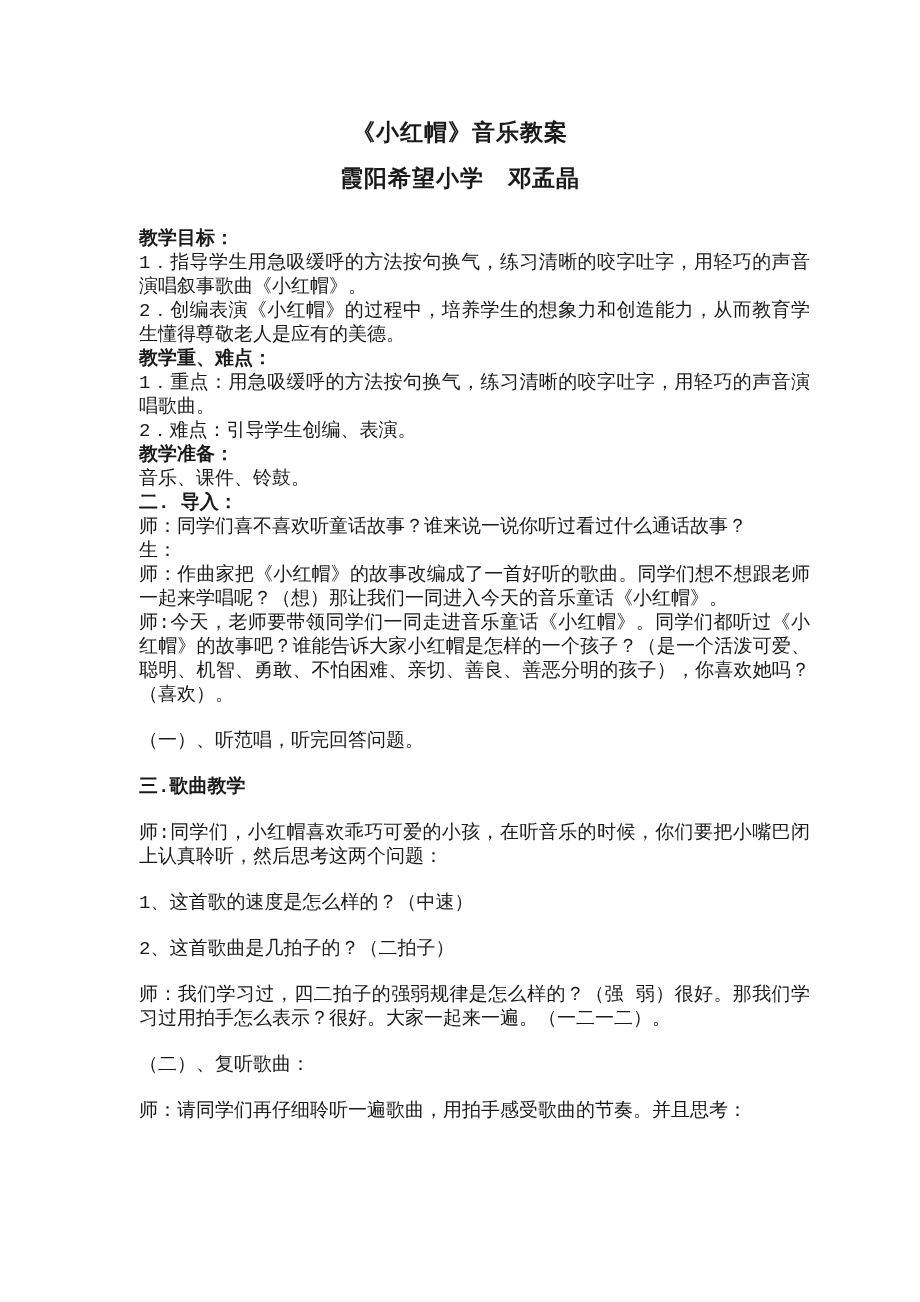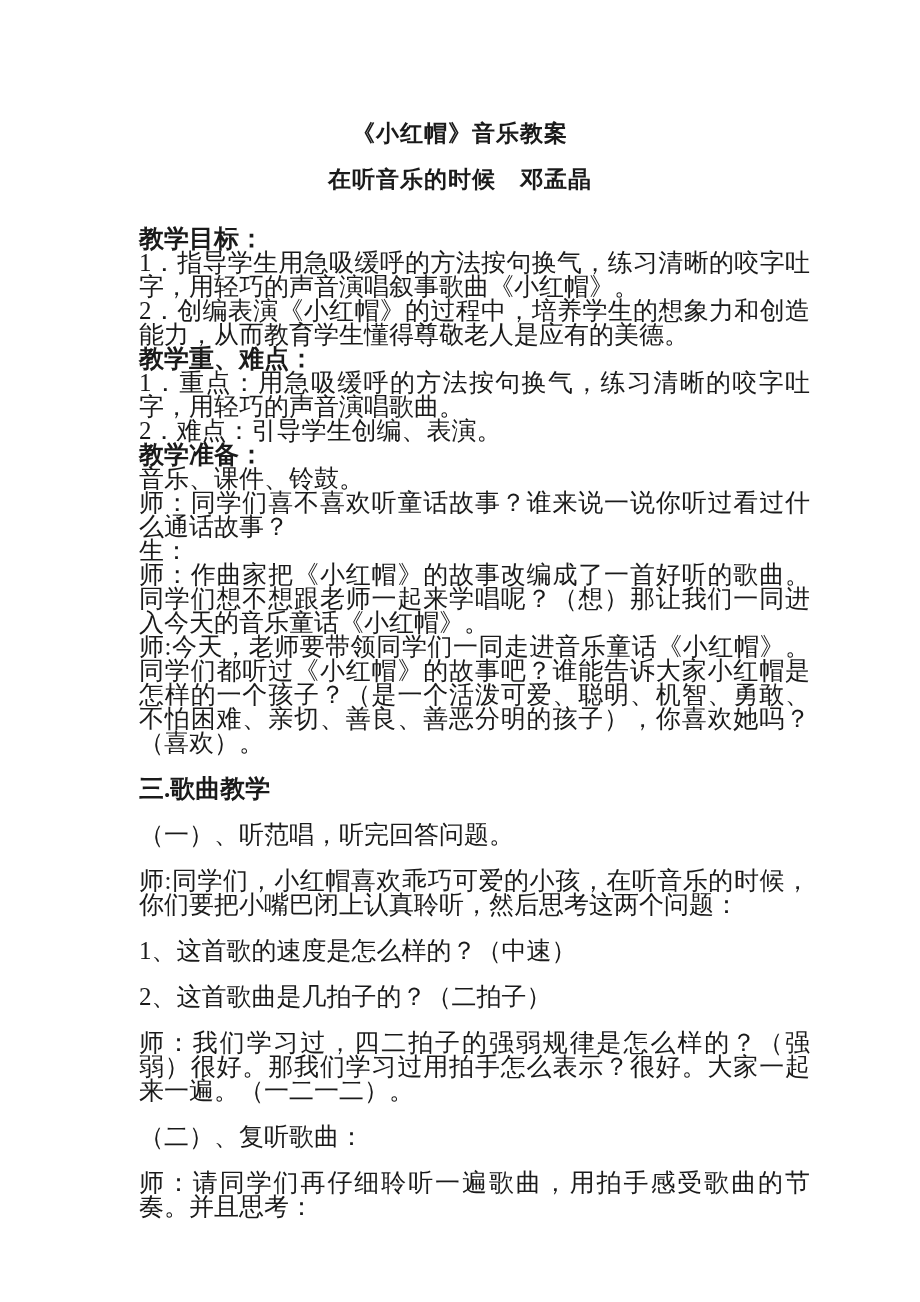--- a/index.html
+++ b/index.html
@@ -6,21 +6,21 @@
     margin: 0;
     padding: 0;
     background: #ffffff;
   }
   .page {
     position: relative;
     width: 920px;
     height: 1302px;
     background: #ffffff;
     overflow: hidden;
-    font-family: Liberation Serif, serif;
+    font-family: Liberation Mono, monospace;
     color: #1a1a1a;
   }
   .doc-header {
     padding-top: 119px;
     text-align: center;
   }
   .doc-title {
     margin: 0;
     font-size: 23px;
     font-weight: 700;
@@ -29,21 +29,21 @@
   }
   .doc-byline {
     margin: 16px 0 0 0;
     font-size: 23px;
     font-weight: 700;
     line-height: 30px;
     letter-spacing: 1px;
   }
   .doc-body {
     margin: 32px 110px 0 139px;
-    font-size: 25px;
+    font-size: 19px;
     line-height: 24px;
     text-align: justify;
     text-justify: inter-ideograph;
   }
   .para {
     margin: 0;
   }
   .para.bold {
     font-weight: 700;
     text-align: left;
@@ -51,37 +51,38 @@
   .para.gap {
     margin-top: 22px;
   }
 </style>
 </head>
 <body>
 
 <div class="page">
   <div class="doc-header">
     <h1 class="doc-title">《小红帽》音乐教案</h1>
-    <div class="doc-byline">在听音乐的时候　邓孟晶</div>
+    <div class="doc-byline">霞阳希望小学　邓孟晶</div>
   </div>
   <div class="doc-body">
       <p class="para bold">教学目标：</p>
       <p class="para">1．指导学生用急吸缓呼的方法按句换气，练习清晰的咬字吐字，用轻巧的声音演唱叙事歌曲《小红帽》。</p>
       <p class="para">2．创编表演《小红帽》的过程中，培养学生的想象力和创造能力，从而教育学生懂得尊敬老人是应有的美德。</p>
       <p class="para bold">教学重、难点：</p>
       <p class="para">1．重点：用急吸缓呼的方法按句换气，练习清晰的咬字吐字，用轻巧的声音演唱歌曲。</p>
       <p class="para">2．难点：引导学生创编、表演。</p>
       <p class="para bold">教学准备：</p>
       <p class="para">音乐、课件、铃鼓。</p>
+      <p class="para bold">二. 导入：</p>
       <p class="para">师：同学们喜不喜欢听童话故事？谁来说一说你听过看过什么通话故事？</p>
       <p class="para">生：</p>
       <p class="para">师：作曲家把《小红帽》的故事改编成了一首好听的歌曲。同学们想不想跟老师一起来学唱呢？（想）那让我们一同进入今天的音乐童话《小红帽》。</p>
       <p class="para">师:今天，老师要带领同学们一同走进音乐童话《小红帽》。同学们都听过《小红帽》的故事吧？谁能告诉大家小红帽是怎样的一个孩子？（是一个活泼可爱、聪明、机智、勇敢、不怕困难、亲切、善良、善恶分明的孩子），你喜欢她吗？（喜欢）。</p>
+      <p class="para gap">（一）、听范唱，听完回答问题。</p>
       <p class="para bold gap">三.歌曲教学</p>
-      <p class="para gap">（一）、听范唱，听完回答问题。</p>
       <p class="para gap">师:同学们，小红帽喜欢乖巧可爱的小孩，在听音乐的时候，你们要把小嘴巴闭上认真聆听，然后思考这两个问题：</p>
       <p class="para gap">1、这首歌的速度是怎么样的？（中速）</p>
       <p class="para gap">2、这首歌曲是几拍子的？（二拍子）</p>
       <p class="para gap">师：我们学习过，四二拍子的强弱规律是怎么样的？（强 弱）很好。那我们学习过用拍手怎么表示？很好。大家一起来一遍。（一二一二）。</p>
       <p class="para gap">（二）、复听歌曲：</p>
       <p class="para gap">师：请同学们再仔细聆听一遍歌曲，用拍手感受歌曲的节奏。并且思考：</p>
     </div>
 </div>
 
 </body></html>

